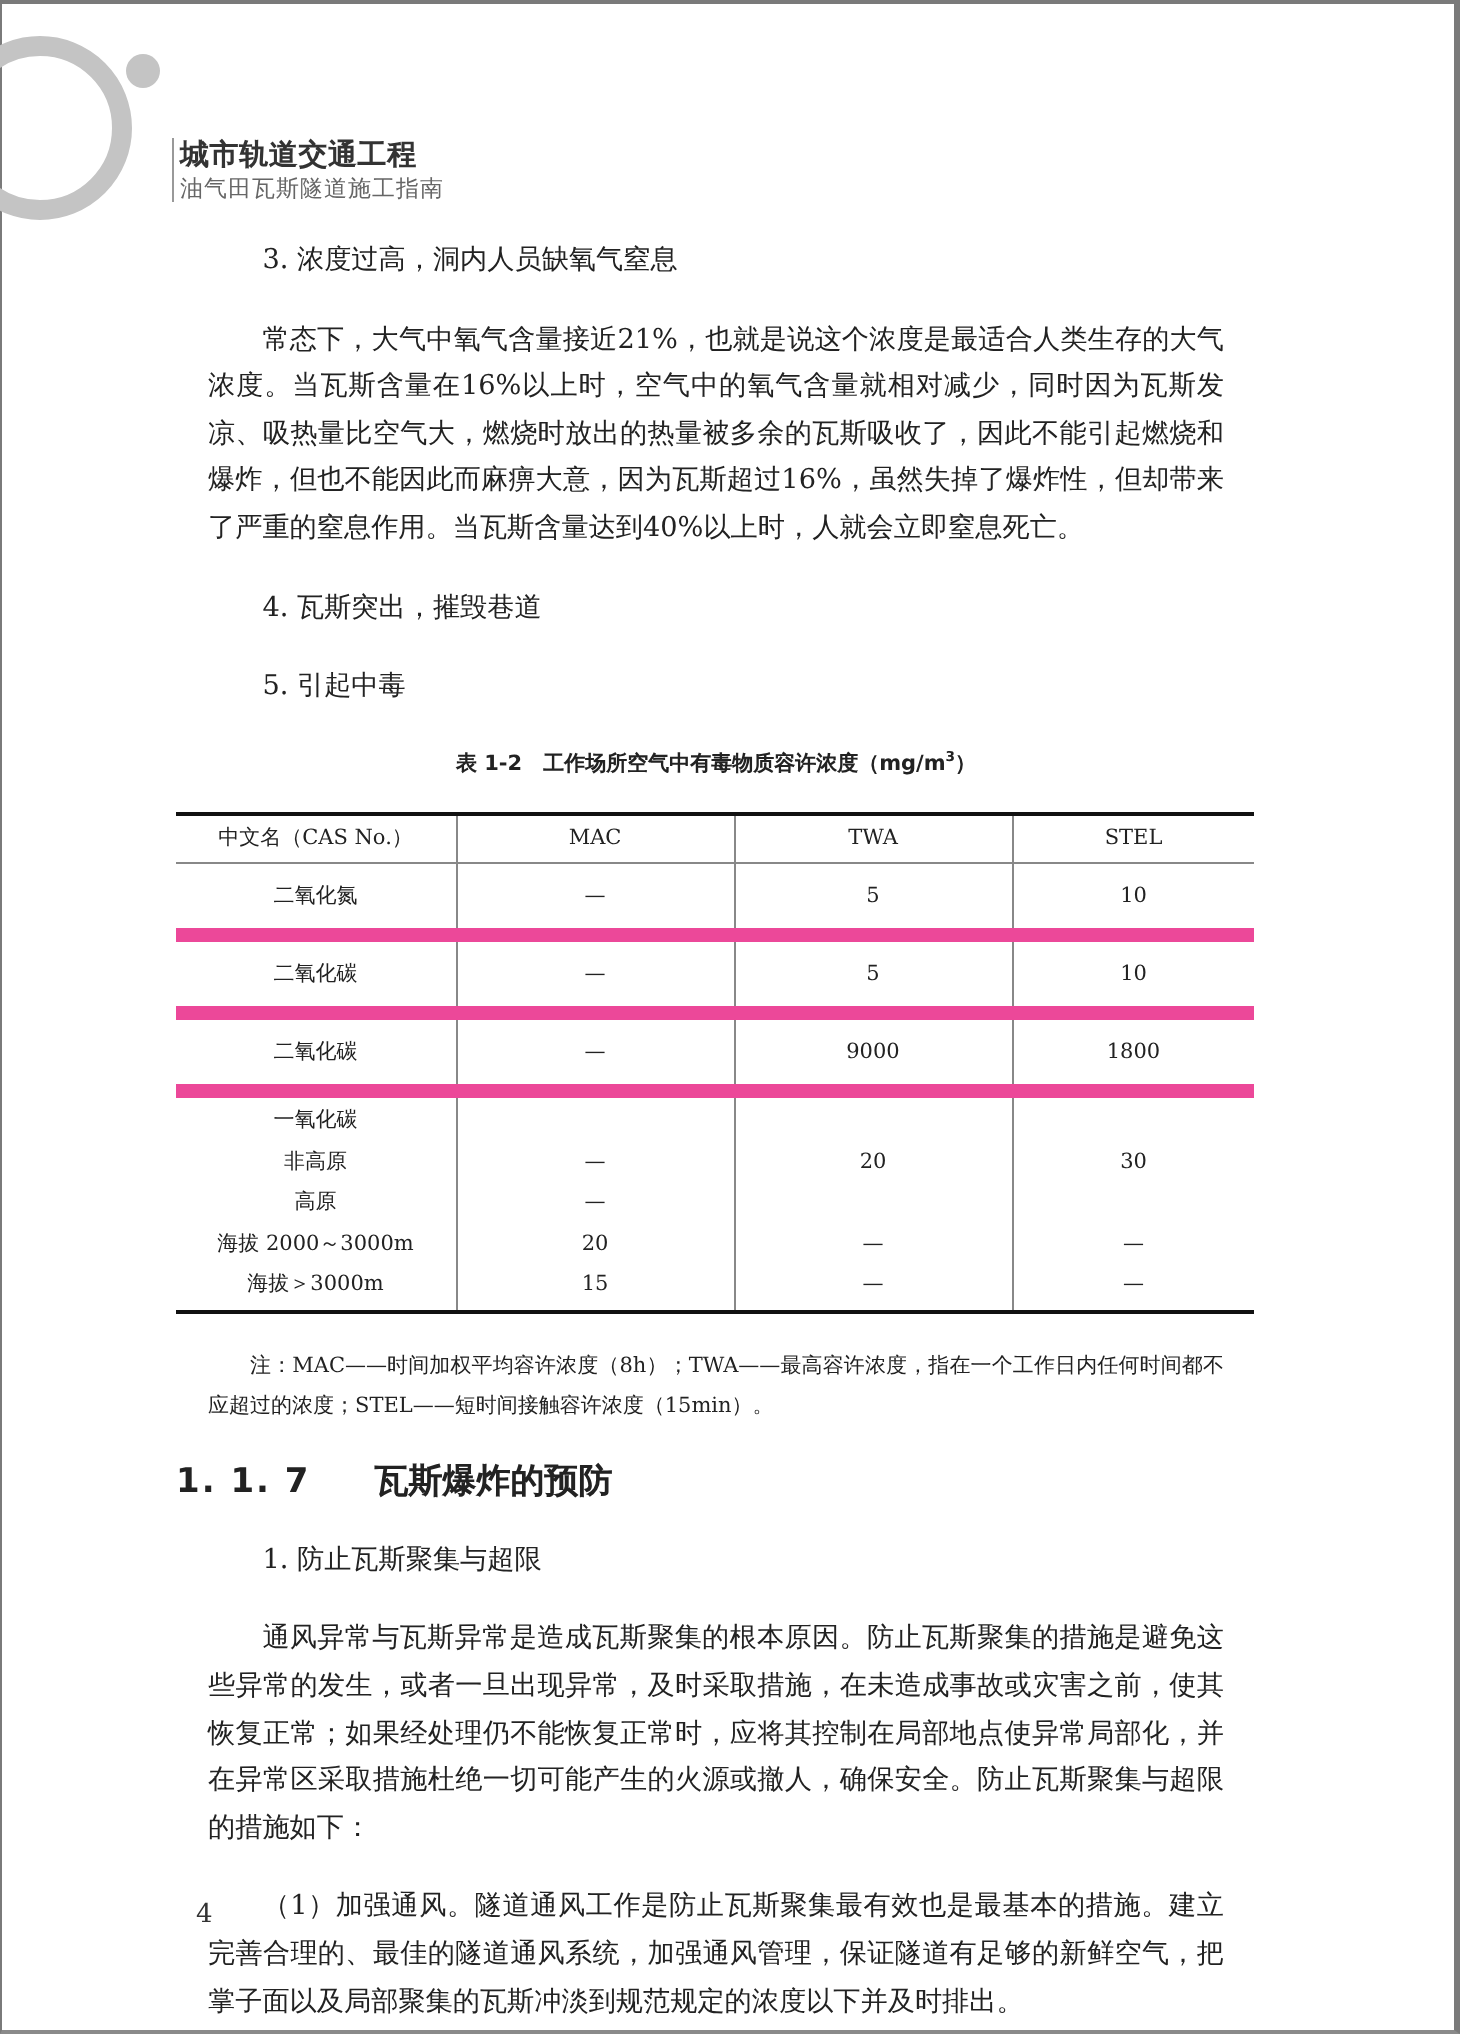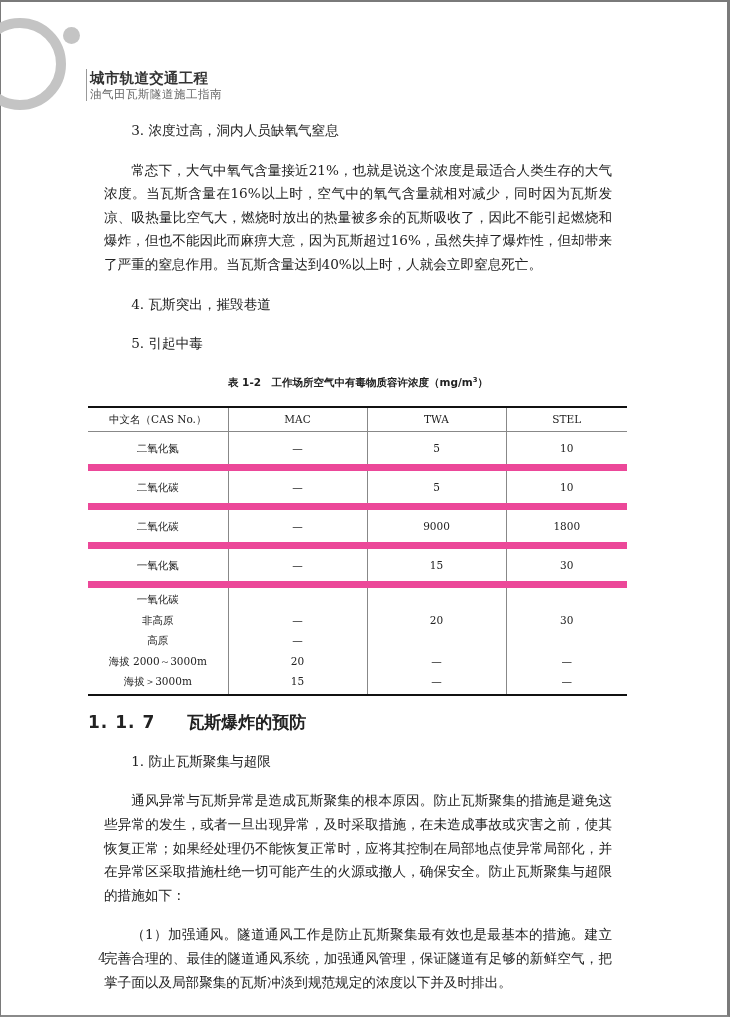--- a/index.html
+++ b/index.html
@@ -80,26 +80,20 @@
         <td>—</td>
         <td>5</td>
         <td>10</td>
       </tr>
       <tr>
         <td>二氧化碳</td>
         <td>—</td>
         <td>9000</td>
         <td>1800</td>
       </tr>
-      <tr>
-        <td>一氧化氮</td>
-        <td>—</td>
-        <td>15</td>
-        <td>30</td>
-      </tr>
       <tr class="last">
         <td class="cell-stack">
           <div>一氧化碳</div>
           <div>非高原</div>
           <div>高原</div>
           <div>海拔 2000～3000m</div>
           <div>海拔＞3000m</div>
         </td>
         <td class="cell-stack">
           <div>&nbsp;</div>
@@ -119,20 +113,21 @@
           <div>&nbsp;</div>
           <div>30</div>
           <div>&nbsp;</div>
           <div>—</div>
           <div>—</div>
         </td>
       </tr>
     </tbody>
   </table>
 
+  <p class="note">注：MAC——时间加权平均容许浓度（8h）；TWA——最高容许浓度，指在一个工作日内任何时间都不应超过的浓度；STEL——短时间接触容许浓度（15min）。</p>
 
   <div class="section">
     <span class="num">1. 1. 7</span><span>瓦斯爆炸的预防</span>
   </div>
 
   <p class="item">1. 防止瓦斯聚集与超限</p>
   <p class="indent">通风异常与瓦斯异常是造成瓦斯聚集的根本原因。防止瓦斯聚集的措施是避免这些异常的发生，或者一旦出现异常，及时采取措施，在未造成事故或灾害之前，使其恢复正常；如果经处理仍不能恢复正常时，应将其控制在局部地点使异常局部化，并在异常区采取措施杜绝一切可能产生的火源或撤人，确保安全。防止瓦斯聚集与超限的措施如下：</p>
   <p class="indent">（1）加强通风。隧道通风工作是防止瓦斯聚集最有效也是最基本的措施。建立完善合理的、最佳的隧道通风系统，加强通风管理，保证隧道有足够的新鲜空气，把掌子面以及局部聚集的瓦斯冲淡到规范规定的浓度以下并及时排出。</p>
 
 </div>

